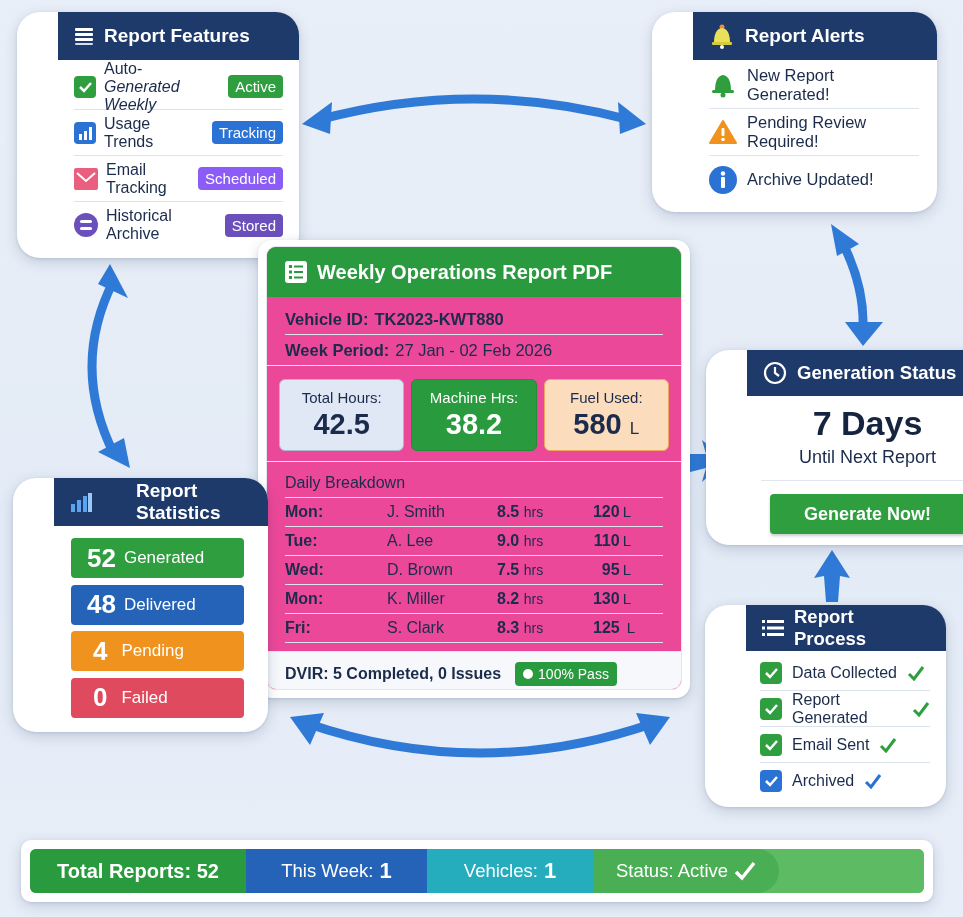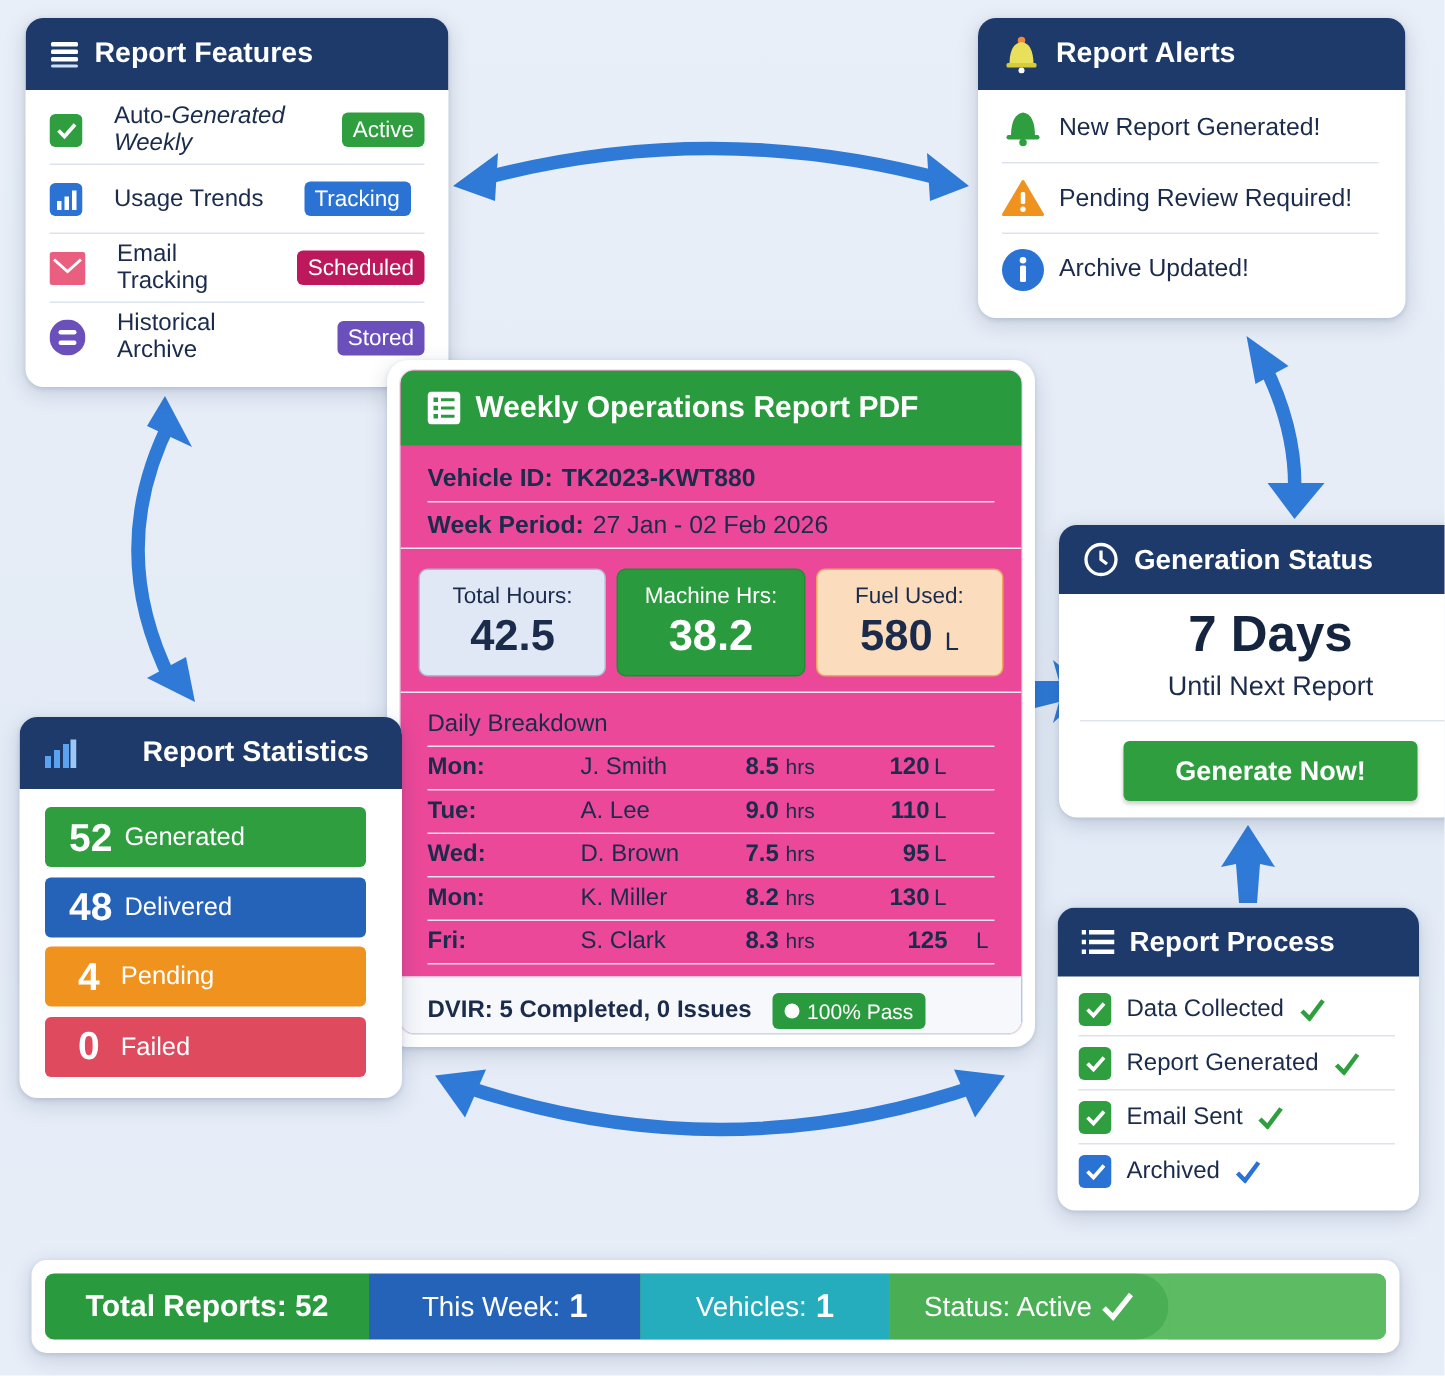--- a/index.html
+++ b/index.html
@@ -6,43 +6,44 @@
   html, body { width: 963px; height: 917px; overflow: hidden; }
   body {
     font-family: "Liberation Sans", "DejaVu Sans", sans-serif;
     background: linear-gradient(180deg, #e9eff8 0%, #e3ebf6 60%, #e8eef8 100%);
     position: relative;
     color: #1b2b4b;
   }
   .card {
     position: absolute;
     background: #ffffff;
-    border-radius: 12px;
+    border-radius: 23px;
     box-shadow: 0 4px 14px rgba(30, 50, 90, 0.18), 0 1px 3px rgba(30,50,90,0.12);
     overflow: hidden;
+    padding-left: 41px;
   }
   .card-head {
     background: #1e3a6a;
     color: #fff;
     font-weight: bold;
     font-size: 19px;
     display: flex;
     align-items: center;
     gap: 10px;
     padding: 0 16px;
   }
   .row-line { border-bottom: 1.5px solid #dde3ec; }
   .ico { display: inline-flex; align-items: center; justify-content: center; flex: 0 0 auto; }
   svg { display: block; }
 
   
   #features { left: 17px; top: 12px; width: 282px; height: 246px; }
   #features .card-head { height: 48px; }
   .feat-list { padding: 4px 16px 0 16px; }
-  .feat-item { display: flex; align-items: center; height: 46px; gap: 21px; font-size: 16px; color: #1b2b4b; }
+  .feat-item { display: flex; align-items: center; height: 46px; gap: 8px; font-size: 16px; color: #1b2b4b; }
   .feat-item .lbl em { font-style: italic; }
   .badge { color: #fff; font-size: 15px; padding: 3px 7px; border-radius: 4px; margin-left: 6px; }
 
   
   #alerts { left: 652px; top: 12px; width: 285px; height: 200px; }
   #alerts .card-head { height: 48px; }
   .alert-list { padding: 2px 18px 0 16px; }
   .alert-item { display: flex; align-items: center; gap: 10px; height: 47px; font-size: 16.5px; color: #1b2b4b; }
 
   
@@ -166,21 +167,21 @@
       <span class="badge" style="background:#2a72d4">Tracking</span>
     </div>
     <div class="feat-item row-line">
       <span class="ico">
           <svg width="24" height="22" viewBox="0 0 24 22">
             <rect width="24" height="22" rx="2" fill="#ea5f80"></rect>
             <path d="M3 5 l9 8 l9 -8" stroke="#fff" stroke-width="2" fill="none"></path>
           </svg>
         </span>
       <span class="lbl">Email Tracking</span>
-      <span class="badge" style="background:#be185d">Scheduled</span>
+      <span class="badge" style="background:#8b5cf6">Scheduled</span>
     </div>
     <div class="feat-item">
       <span class="ico">
           <svg width="24" height="24" viewBox="0 0 24 24">
             <circle cx="12" cy="12" r="12" fill="#6b4fbb"></circle>
             <rect x="6" y="7" width="12" height="3" rx="1.5" fill="#fff"></rect>
             <rect x="6" y="14" width="12" height="3" rx="1.5" fill="#fff"></rect>
           </svg>
         </span>
       <span class="lbl">Historical Archive</span>
@@ -298,21 +299,21 @@
       <div class="bd-row">
         <span class="d">Mon:</span>
           <span class="n">K. Miller</span>
         <span class="h"><b>8.2</b> <span>hrs</span></span>
         <span class="f"><span style="font-weight:bold;font-size:16px;margin:0">130</span><span>L</span></span>
       </div>
       <div class="bd-row">
         <span class="d">Fri:</span>
           <span class="n">S. Clark</span>
         <span class="h"><b>8.3</b> <span>hrs</span></span>
-        <span class="f"><span style="font-weight:bold;font-size:16px;margin:16px">125</span><span>L</span></span>
+        <span class="f"><span style="font-weight:bold;font-size:16px;margin:4px">125</span><span>L</span></span>
       </div>
     </div>
     <div class="dvir">
       <span>DVIR: 5 Completed, 0 Issues</span>
       <span class="pass">
           <i></i>
           <span>100% Pass</span>
         </span>
     </div>
   </div>

